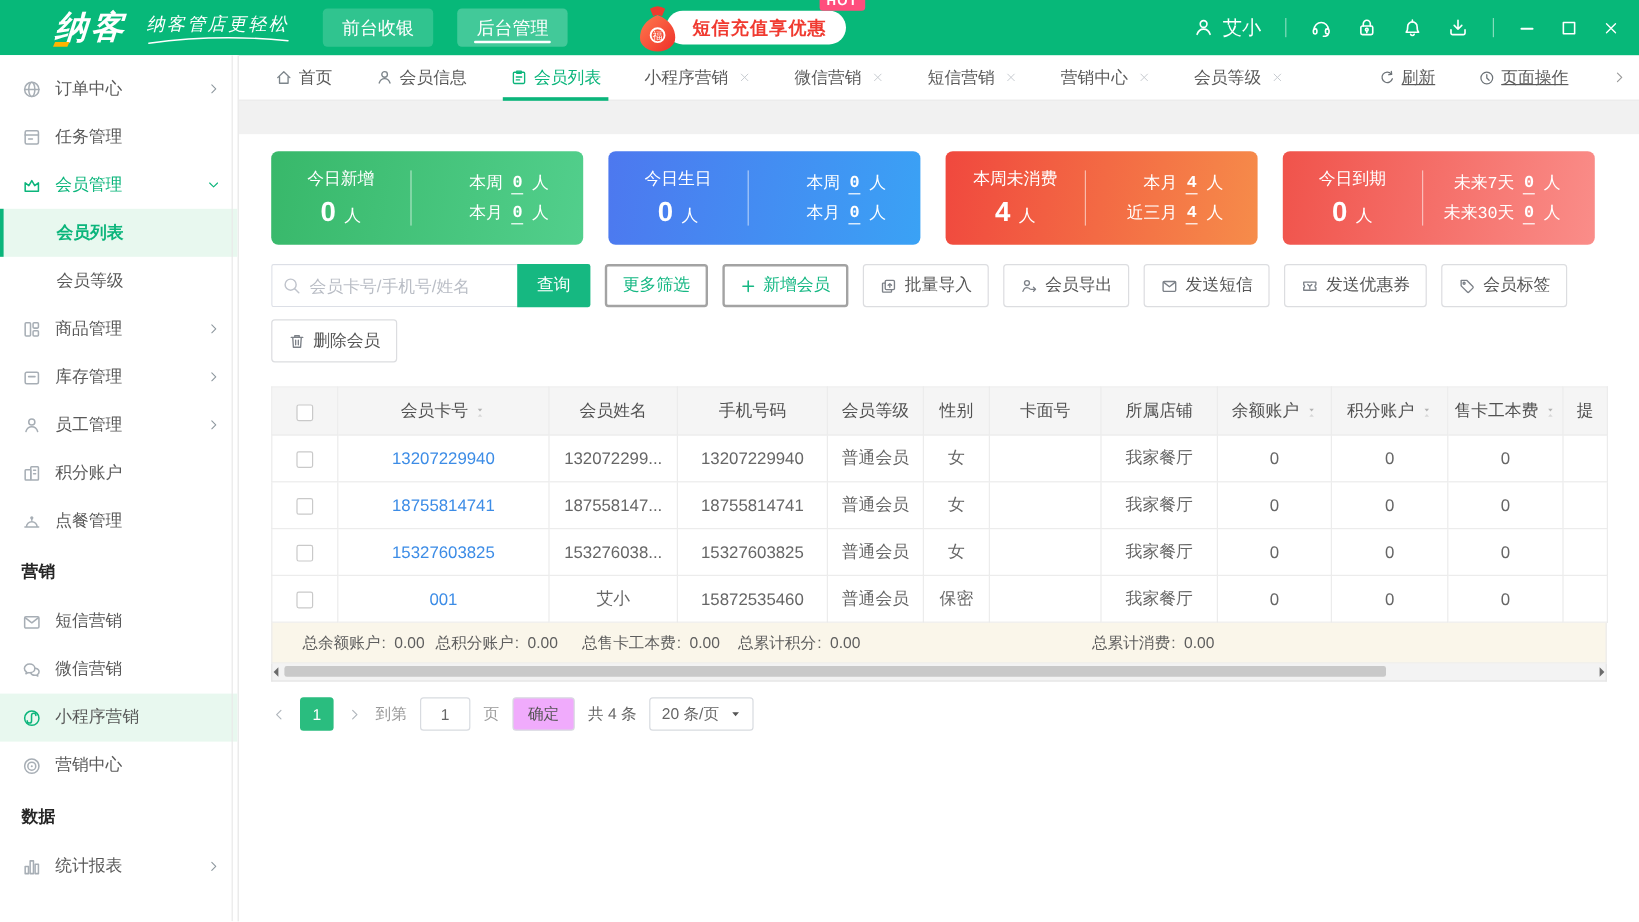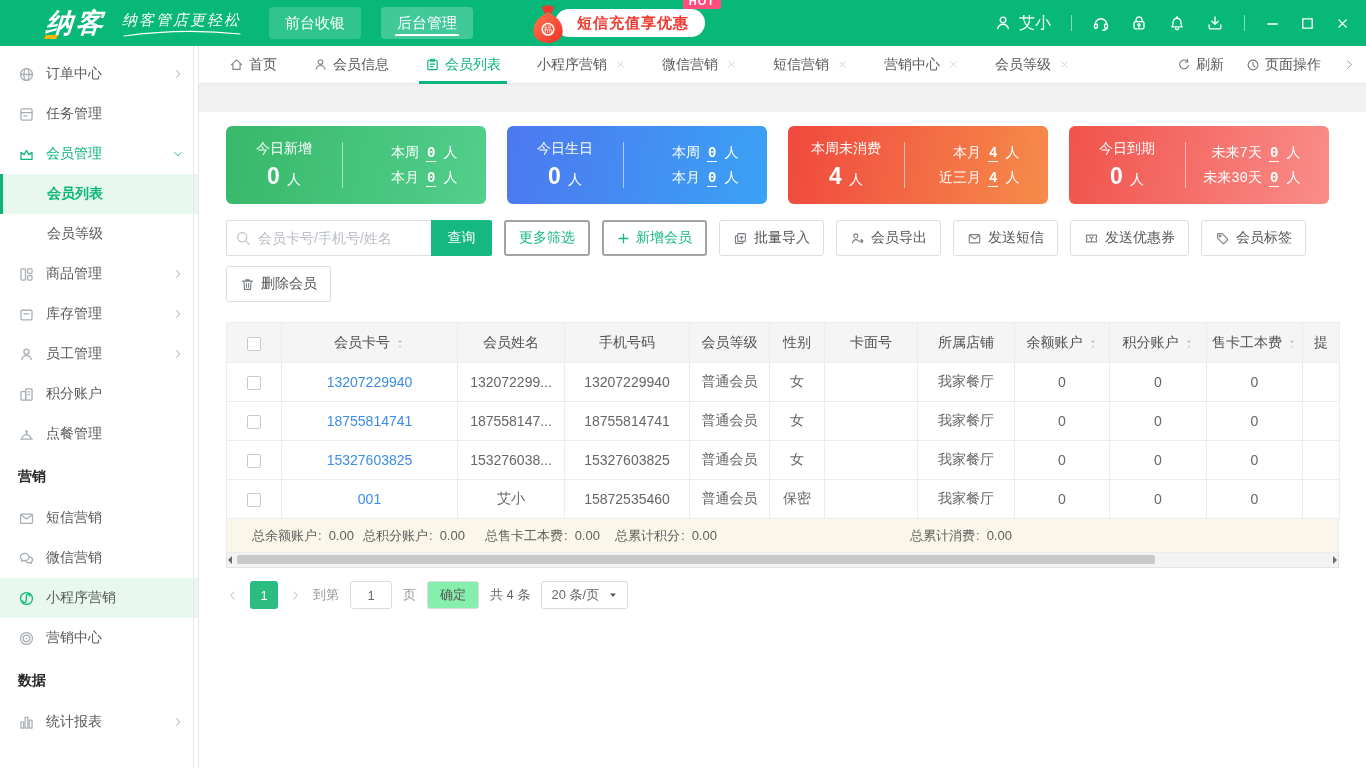--- a/index.html
+++ b/index.html
@@ -49,21 +49,21 @@
   .main { flex:1; display:flex; flex-direction:column; min-width:0; }
 
   
   .tabbar { height:38px; background:#fff; border-bottom:1px solid #e8e8e8; display:flex; align-items:center; padding:0 10px 0 30px; flex:none; }
   .tab { height:100%; display:flex; align-items:center; gap:5px; margin-right:36px; font-size:14px; color:#5a5a5a; cursor:pointer; position:relative; white-space:nowrap; }
   .tab .tab-ic { width:15px; height:15px; color:#7d858b; }
   .tab.active { color:#0bb57b; }
   .tab.active .tab-ic { color:#0bb57b; }
   .tab.active::after { content:""; position:absolute; left:-6px; right:-6px; bottom:-1px; height:3px; background:#0bb57b; }
   .tab .tab-close { width:11px; height:11px; color:#c6cacf; margin-left:3px; }
-  .tab-actions { margin-left:auto; display:flex; align-items:center; gap:22px; color:#5a5a5a; }
+  .tab-actions { margin-left:auto; display:flex; align-items:center; gap:36px; color:#5a5a5a;text-decoration:underline; }
   .tab-act { display:flex; align-items:center; gap:5px; cursor:pointer; font-size:14px; }
   .tab-act .ic { width:14px; height:14px; color:#6d7378; }
   .tab-more { width:13px; height:13px; color:#9a9a9a; cursor:pointer; }
 
   .band { height:28px; background:#f1f1f1; flex:none; }
   .content { background:#fff; flex:1; padding:14px 26px 0 27px; overflow:hidden; }
 
   
   .cards { display:flex; gap:21px; }
   .card { width:260px; height:78px; border-radius:6px; color:#fff; display:flex; align-items:center; flex:none; }
@@ -120,21 +120,21 @@
   .h-thumb { position:absolute; left:10px; top:2px; width:918px; height:9px; background:#c9c9c9; border-radius:2px; cursor:pointer; }
   .h-arrow { position:absolute; top:3px; width:0; height:0; border:4px solid transparent; }
   .h-arrow.left { left:1px; border-right-color:#6b6b6b; border-left-width:0; }
   .h-arrow.right { right:1px; border-left-color:#6b6b6b; border-right-width:0; }
 
   .pager { margin-top:13px; display:flex; align-items:center; gap:11px; font-size:13px; color:#666; }
   .pg-chev { width:13px; height:13px; color:#b0b6bc; cursor:pointer; }
   .pg-cur { width:28px; height:28px; background:#2abd7f; color:#fff; border-radius:3px; display:flex; align-items:center; justify-content:center; font-size:13px; cursor:pointer; }
   .pg-txt { color:#999; }
   .pg-input { width:42px; height:28px; border:1px solid #d8dbe0; border-radius:3px; text-align:center; font-size:13px; color:#666; outline:none; font-family:inherit; }
-  .pg-btn { height:28px; padding:0 12px; background:#86efac; border:1px solid #d8dbe0; border-radius:3px; font-size:13px; color:#555; cursor:pointer; font-family:inherit; }
+  .pg-btn { height:28px; padding:0 12px; background:#f0abfc; border:1px solid #d8dbe0; border-radius:3px; font-size:13px; color:#555; cursor:pointer; font-family:inherit; }
   .pg-select { height:28px; border:1px solid #d8dbe0; border-radius:3px; display:flex; align-items:center; gap:9px; padding:0 9px; cursor:pointer; }
   .caret { width:10px; height:10px; color:#555; }
 </style>
 </head>
 <body>
 
 <div class="topbar">
   <div class="logo">纳客</div>
   <div class="tagline">
     <span>纳客管店更轻松</span>

